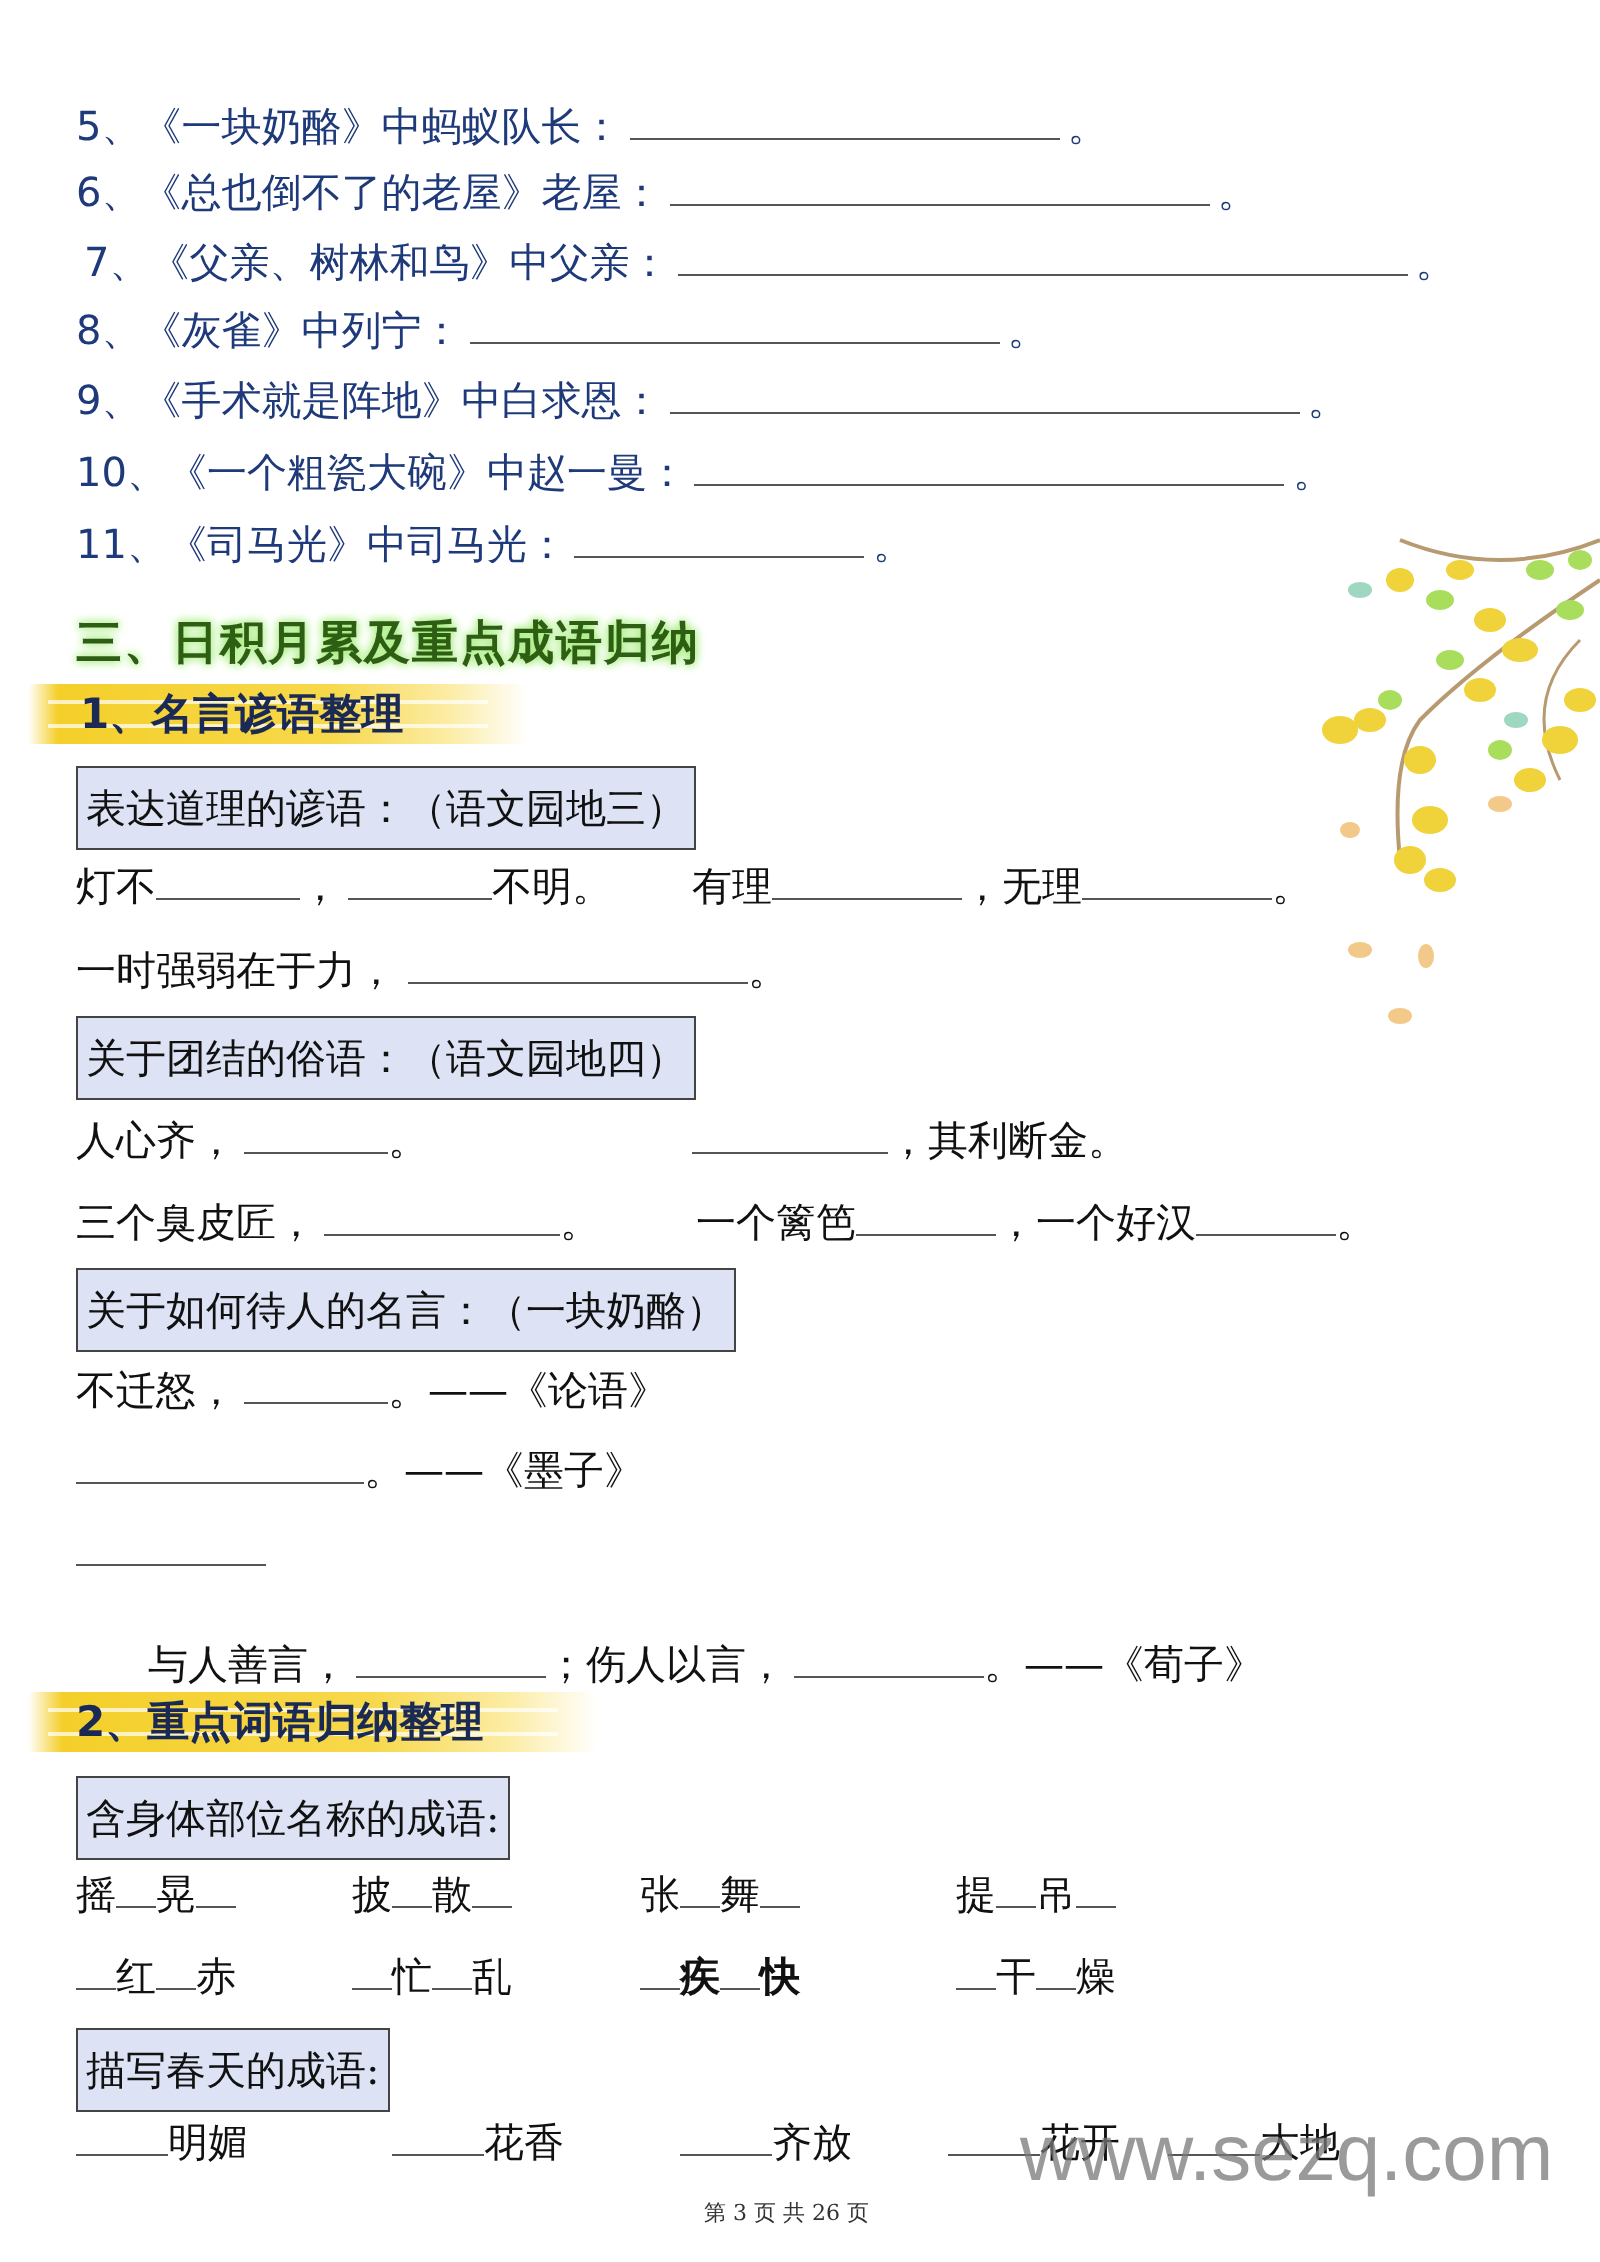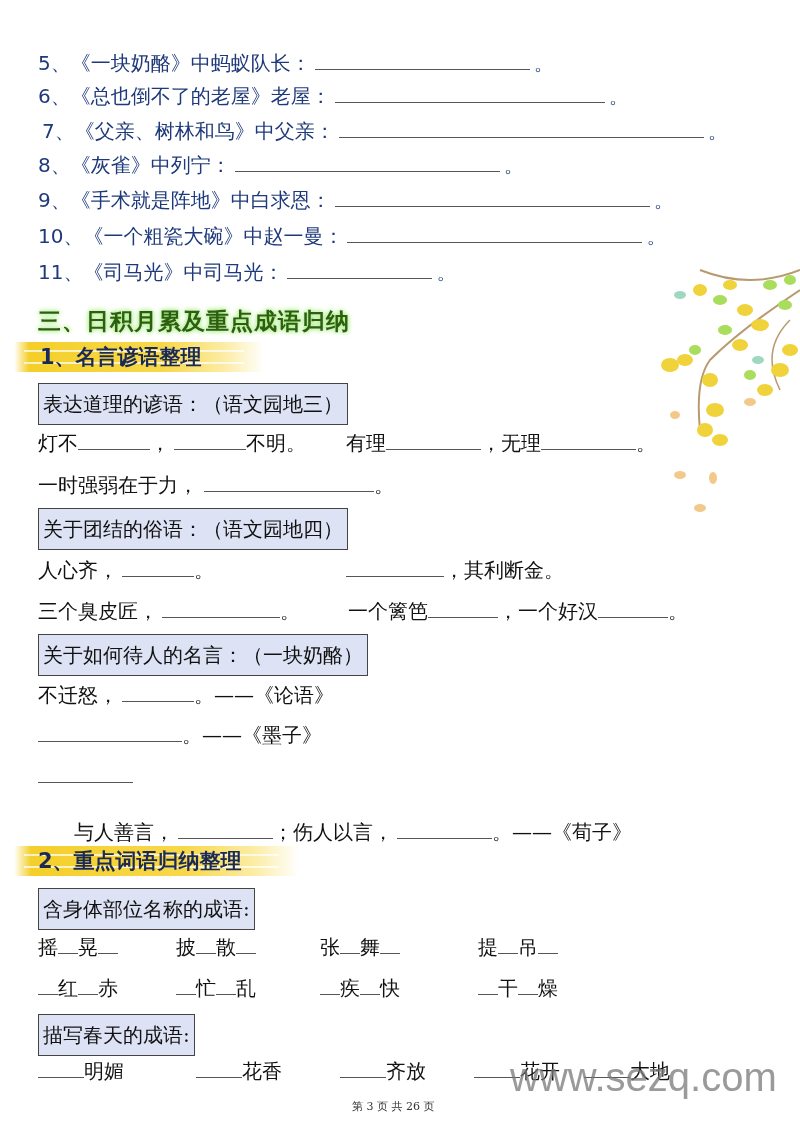--- a/index.html
+++ b/index.html
@@ -166,21 +166,21 @@
 <div class="abs line" style="left:38px; top:934px; width:560px;">
   <span style="position:absolute; left:0;"><span>摇</span><span class="blank" style="width:20px;"></span><span>晃</span><span class="blank" style="width:20px;"></span></span>
   <span style="position:absolute; left:138px;"><span>披</span><span class="blank" style="width:20px;"></span><span>散</span><span class="blank" style="width:20px;"></span></span>
   <span style="position:absolute; left:282px;"><span>张</span><span class="blank" style="width:20px;"></span><span>舞</span><span class="blank" style="width:20px;"></span></span>
   <span style="position:absolute; left:440px;"><span>提</span><span class="blank" style="width:20px;"></span><span>吊</span><span class="blank" style="width:20px;"></span></span>
 </div>
 
 <div class="abs line" style="left:38px; top:975px; width:560px;">
   <span style="position:absolute; left:0;"><span class="blank" style="width:20px;"></span><span>红</span><span class="blank" style="width:20px;"></span><span>赤</span></span>
   <span style="position:absolute; left:138px;"><span class="blank" style="width:20px;"></span><span>忙</span><span class="blank" style="width:20px;"></span><span>乱</span></span>
-  <span style="position:absolute; left:282px;"><span class="blank" style="width:20px;"></span><span>疾</span><span class="blank" style="width:20px;"></span><span>快</span></span>
+  <span style="position:absolute; left:282px;font-weight:bold;"><span class="blank" style="width:20px;"></span><span>疾</span><span class="blank" style="width:20px;"></span><span>快</span></span>
   <span style="position:absolute; left:440px;"><span class="blank" style="width:20px;"></span><span>干</span><span class="blank" style="width:20px;"></span><span>燥</span></span>
 </div>
 
 <div class="box" style="left:38px; top:1014px;">描写春天的成语:</div>
 
 <div class="abs line" style="left:38px; top:1058px; width:700px;">
   <span style="position:absolute; left:0;text-align:right;"><span class="blank" style="width:46px;"></span><span>明媚</span></span>
   <span style="position:absolute; left:158px;"><span class="blank" style="width:46px;"></span><span>花香</span></span>
   <span style="position:absolute; left:302px;"><span class="blank" style="width:46px;"></span><span>齐放</span></span>
   <span style="position:absolute; left:436px;"><span class="blank" style="width:46px;"></span><span>花开</span></span>

